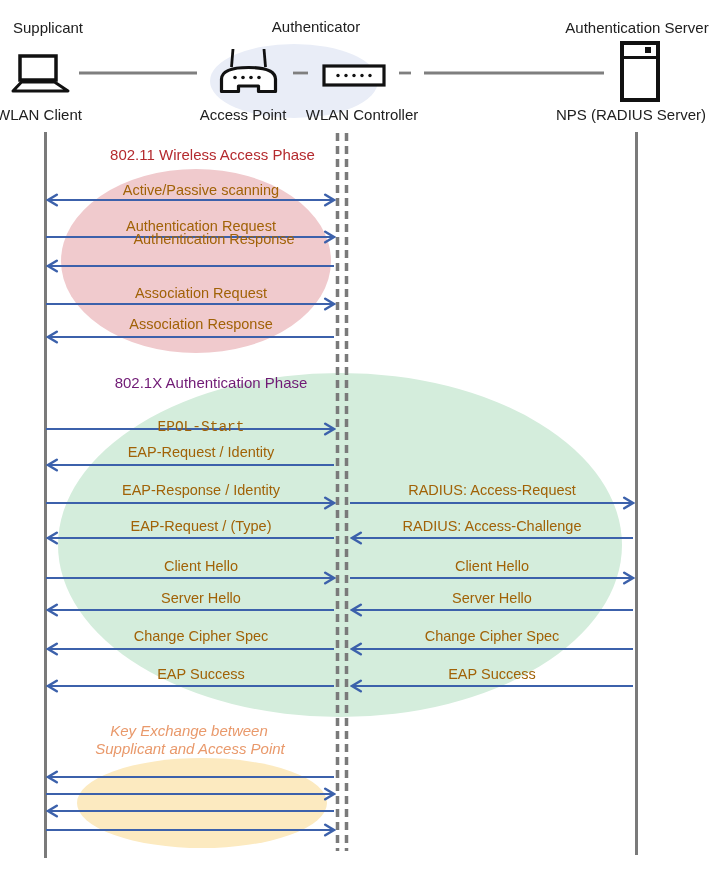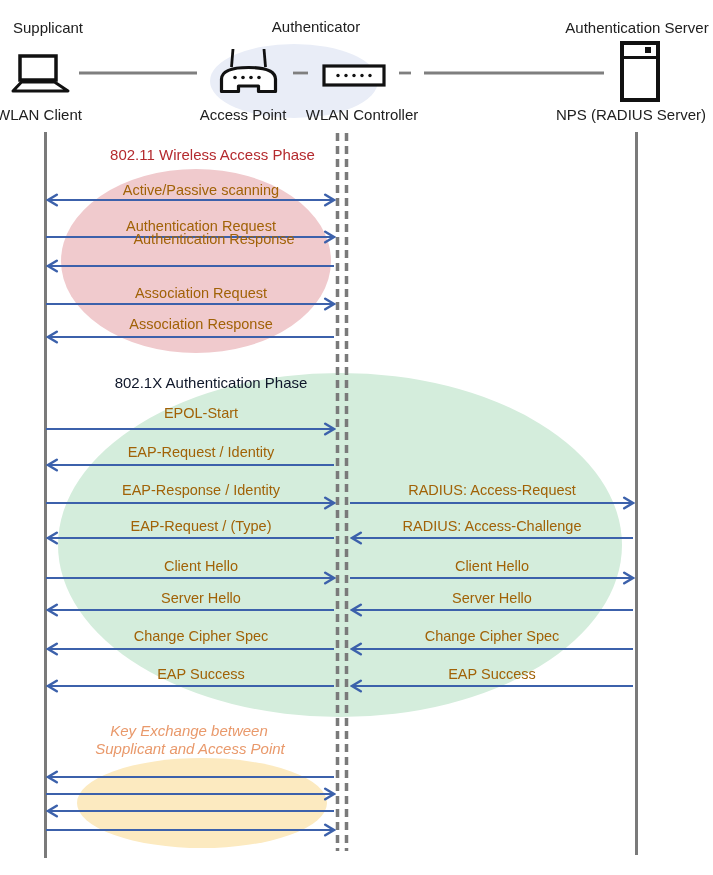--- a/index.html
+++ b/index.html
@@ -8,21 +8,21 @@
     font-family:"Liberation Sans", sans-serif; overflow:hidden;
   }
   .stage svg { position:absolute; left:0; top:0; }
   .lbl { position:absolute; transform:translate(-50%,-50%); white-space:nowrap; line-height:1.1; }
   .role  { font-size:15px; color:#202020; }
   .node  { font-size:15px; color:#202020; }
   .msg   { font-size:14.5px; color:#a16207; }
   .eapol { font-size:16px; color:#151515; }
   .phase { font-size:15px; }
   .phase.red    { color:#b42a2e;padding-left:33px; }
-  .phase.green  { color:#0f172a; }
+  .phase.green  { color:#701a75; }
   .phase.orange { color:#e9996b;font-style:italic; }
   .arrow { stroke:#3c61ab; stroke-width:2; }
   .life  { stroke:#7a7a7a; }
   .conn  { stroke:#7f7f7f; stroke-width:2.8; }
   .ico   { stroke:#111; fill:#fff; }
 </style>
 </head>
 <body>
 
 <div class="stage">
@@ -126,21 +126,21 @@
   <div class="lbl phase red" style="left:196px; top:155px;">802.11 Wireless Access Phase</div>
   <div class="lbl phase green" style="left:211px; top:383px;">802.1X Authentication Phase</div>
   <div class="lbl phase orange" style="left:189px; top:731px;">Key Exchange between</div>
   <div class="lbl phase orange" style="left:190px; top:749px;">Supplicant and Access Point</div>
 
   <div class="lbl msg" style="left:201px; top:191px;">Active/Passive scanning</div>
   <div class="lbl msg" style="left:201px; top:227px;">Authentication Request</div>
   <div class="lbl msg" style="left:201px; top:240px;margin-left:13px;">Authentication Response</div>
   <div class="lbl msg" style="left:201px; top:294px;">Association Request</div>
   <div class="lbl msg" style="left:201px; top:325px;">Association Response</div>
-  <div class="lbl msg" style="left:201px; top:414px;">EPOL-Start</div>
+  <div class="lbl msg" style="left:201px; top:428px;font-family:Liberation Mono, monospace;">EPOL-Start</div>
   <div class="lbl msg" style="left:201px; top:453px;">EAP-Request / Identity</div>
   <div class="lbl msg" style="left:201px; top:491px;">EAP-Response / Identity</div>
   <div class="lbl msg" style="left:201px; top:527px;">EAP-Request / (Type)</div>
   <div class="lbl msg" style="left:201px; top:567px;">Client Hello</div>
   <div class="lbl msg" style="left:201px; top:599px;">Server Hello</div>
   <div class="lbl msg" style="left:201px; top:637px;">Change Cipher Spec</div>
   <div class="lbl msg" style="left:201px; top:675px;">EAP Success</div>
 
   <div class="lbl msg" style="left:492px; top:491px;">RADIUS: Access-Request</div>
   <div class="lbl msg" style="left:492px; top:527px;">RADIUS: Access-Challenge</div>

